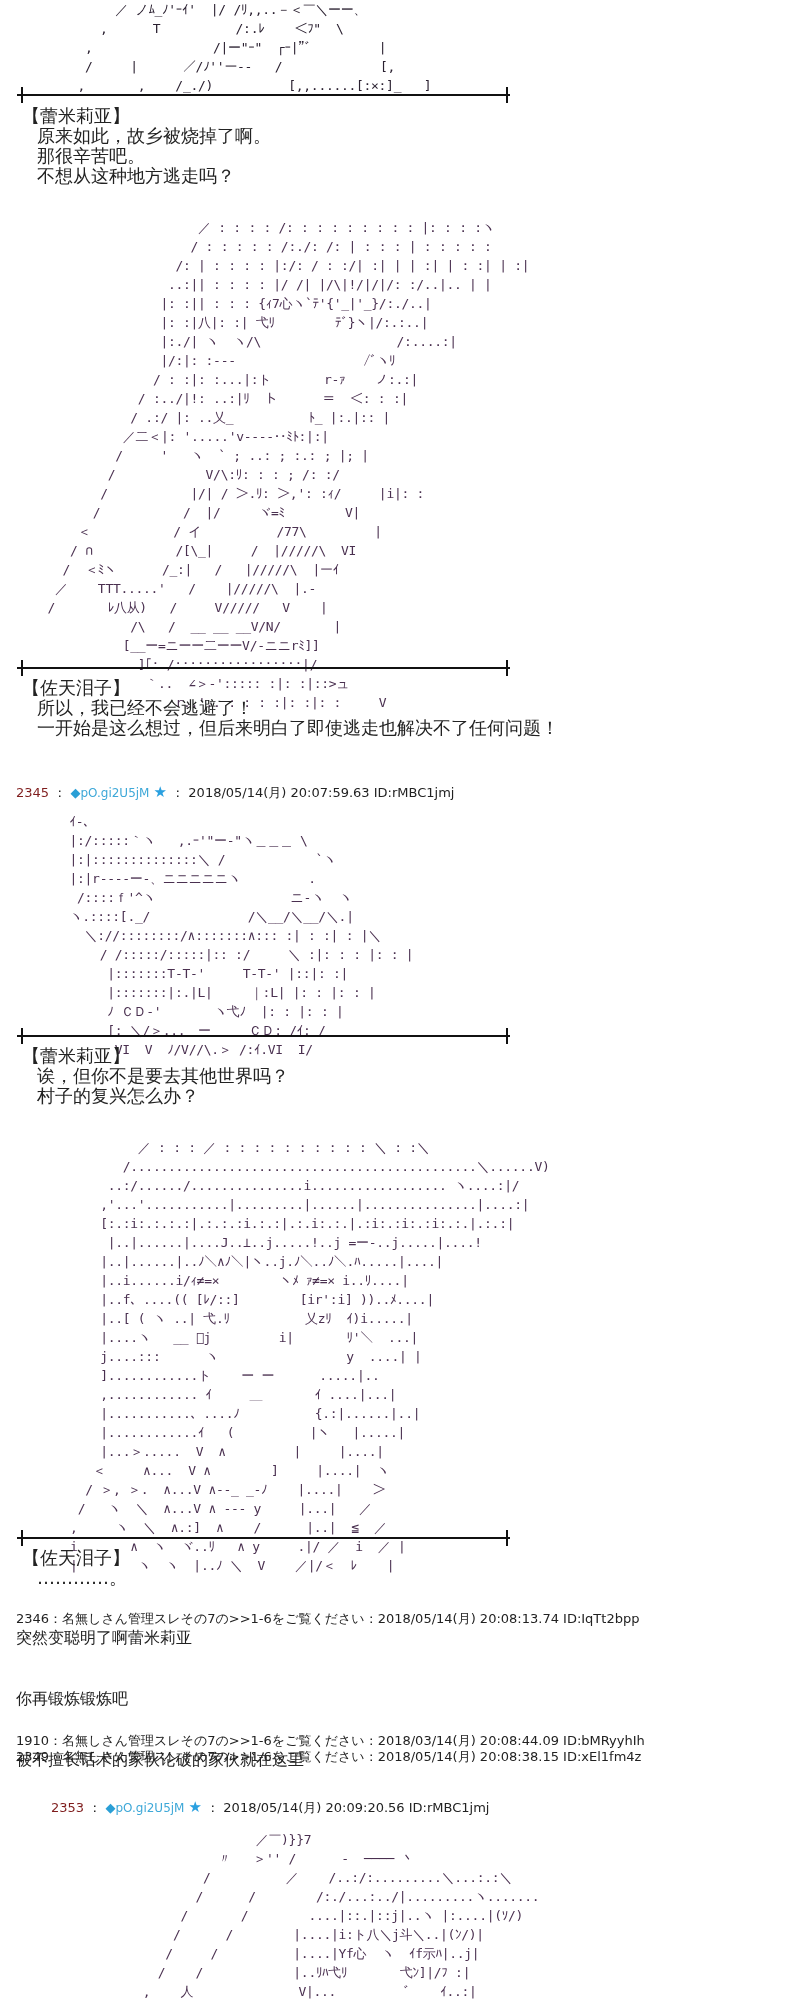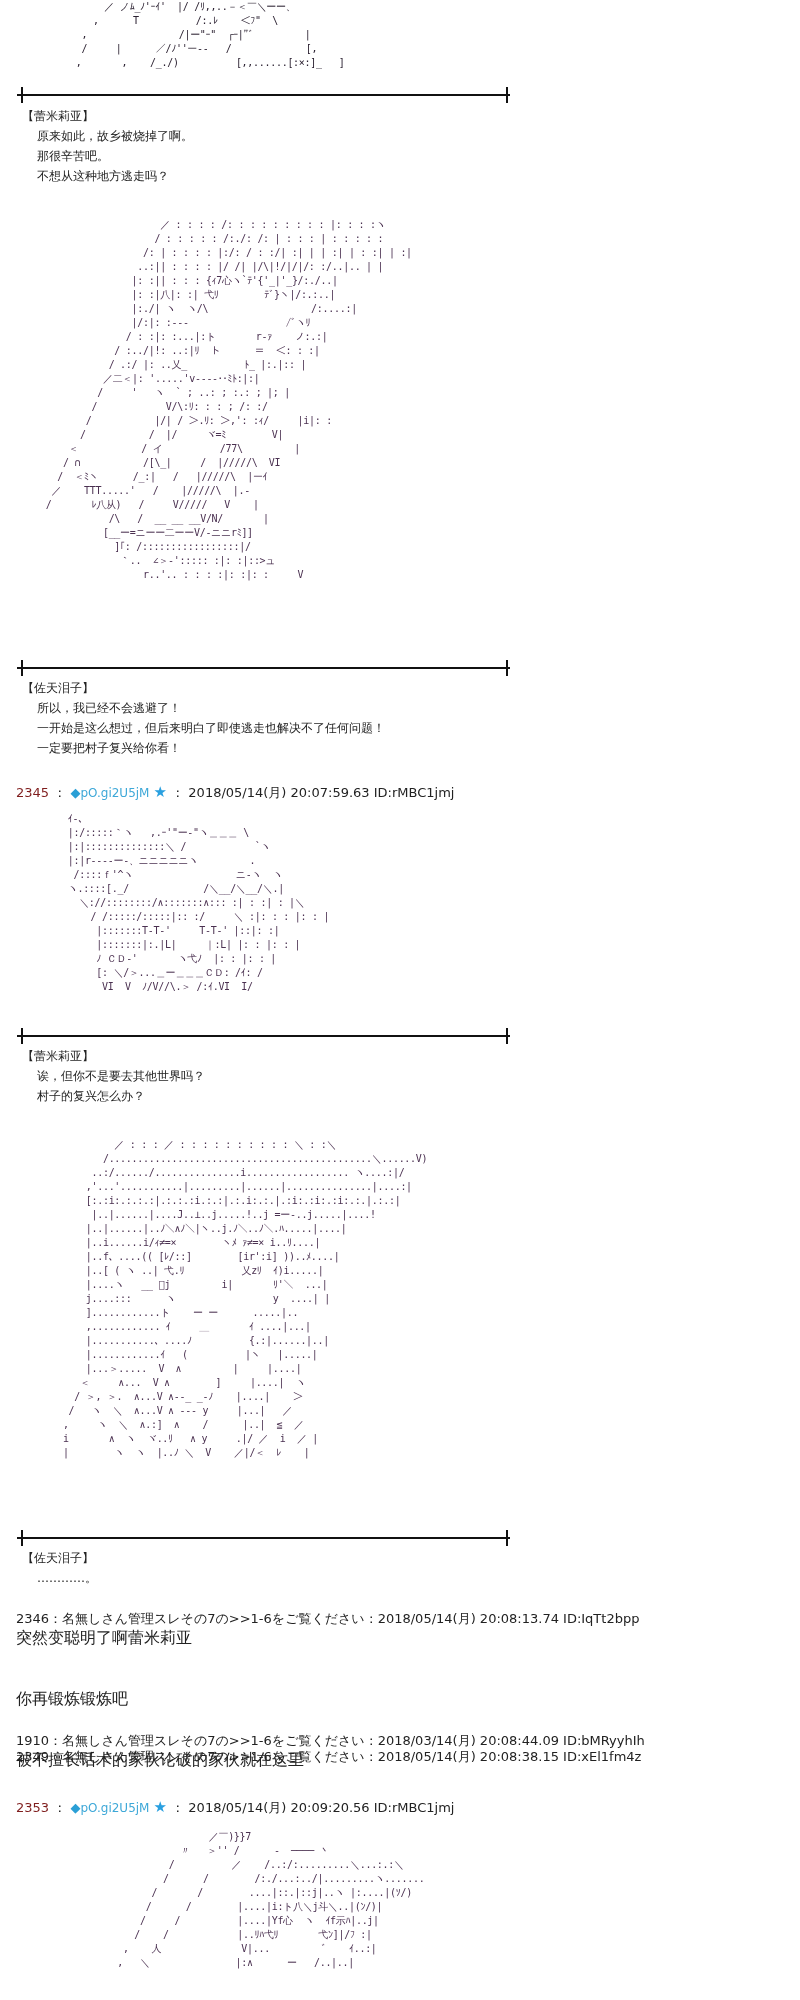--- a/index.html
+++ b/index.html
@@ -1,26 +1,26 @@
 <!DOCTYPE html>
 <html><head>
 <meta charset="utf-8">
 <style>
   html, body { margin:0; padding:0; background:#ffffff; }
   body { width:800px; height:2000px; position:relative; overflow:hidden;
          font-family:"DejaVu Sans","Liberation Sans",sans-serif; color:#222; }
   .aa { position:absolute; margin:0; white-space:pre;
         font-family:"DejaVu Sans Mono","Liberation Mono",monospace;
-        font-size:10px; line-height:14px; color:#2a2030; letter-spacing:-0.3px; }
+        font-size:13px; line-height:19px; color:#2a2030; letter-spacing:-0.3px; }
   .aa.dense { color:#4a3050; }
   .sep { position:absolute; left:17px; width:493px; height:2px; background:#111; }
   .sep::before, .sep::after { content:""; position:absolute; top:-7px; width:2px; height:16px; background:#111; }
   .sep::before { left:4px; }
   .sep::after { right:2px; }
-  .dlg { position:absolute; left:22px; font-size:12px; line-height:20px; color:#222; }
+  .dlg { position:absolute; left:22px; font-size:18px; line-height:20px; color:#222; }
   .dlg .speaker { display:block; }
   .dlg .line { display:block; padding-left:15px; }
   .hdr { position:absolute; left:16px; font-size:13px; line-height:18px; color:#222; white-space:nowrap; }
   .hdr .num { color:#7f1d1d; }
   .hdr .trip { color:#3ea8d8; font-size:12px; }
   .hdr .trip .diamond { color:#2a9fd6; font-size:13px; }
   .hdr .star { color:#2aa0e0; font-size:15px; }
   .hdr .nm { color:#222; }
   .body-line { position:absolute; left:16px; font-size:16px; line-height:18px; color:#222; }
 </style>
@@ -68,21 +68,20 @@
              ]｢: /:::::::::::::::::|/
               ｀..  ∠＞-'::::: :|: :|::&gt;ュ
                   r..'.. : : : :|: :|: :     V</pre>
 
 <div class="sep" style="top:667px;"></div>
 
 <div class="dlg" style="top:678px;">
   <span class="speaker">【佐天泪子】</span>
   <span class="line">所以，我已经不会逃避了！</span>
   <span class="line">一开始是这么想过，但后来明白了即使逃走也解决不了任何问题！</span>
-  <span class="line">一定要把村子复兴给你看！</span>
 </div>
 
 <div class="hdr" style="top:783px;">
   <span class="num">2345</span>
   <span>：</span>
   <span class="trip"><span class="diamond">◆</span><span>pO.gi2U5jM</span></span>
   <span class="star">★</span>
   <span>：</span>
   <span>2018/05/14(月) 20:07:59.63 ID:rMBC1jmj</span>
 </div>
@@ -148,21 +147,21 @@
 <div class="hdr" style="top:1748px;">
   <span>2349</span><span class="nm">：名無しさん管理スレその7の&gt;&gt;1-6をご覧ください：</span><span>2018/05/14(月) 20:08:38.15 ID:xEl1fm4z</span>
 </div>
 <div class="body-line" style="top:1690px;">你再锻炼锻炼吧</div>
 
 <div class="hdr" style="top:1732px;">
   <span>1910</span><span class="nm">：名無しさん管理スレその7の&gt;&gt;1-6をご覧ください：</span><span>2018/03/14(月) 20:08:44.09 ID:bMRyyhIh</span>
 </div>
 <div class="body-line" style="top:1751px;">被不擅长话术的家伙论破的家伙就在这里</div>
 
-<div class="hdr" style="top:1798px;">
+<div class="hdr" style="top:1798px;margin-left:35px;">
   <span class="num">2353</span>
   <span>：</span>
   <span class="trip"><span class="diamond">◆</span><span>pO.gi2U5jM</span></span>
   <span class="star">★</span>
   <span>：</span>
   <span>2018/05/14(月) 20:09:20.56 ID:rMBC1jmj</span>
 </div>
 
 <pre class="aa dense" style="left:60px; top:1830px;">                          ／￣)}}7
                      〃   ＞'' /      ‐  ──── 丶

